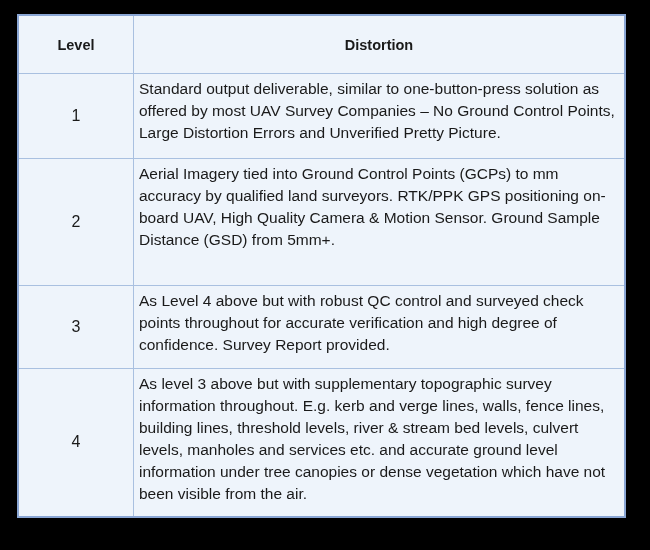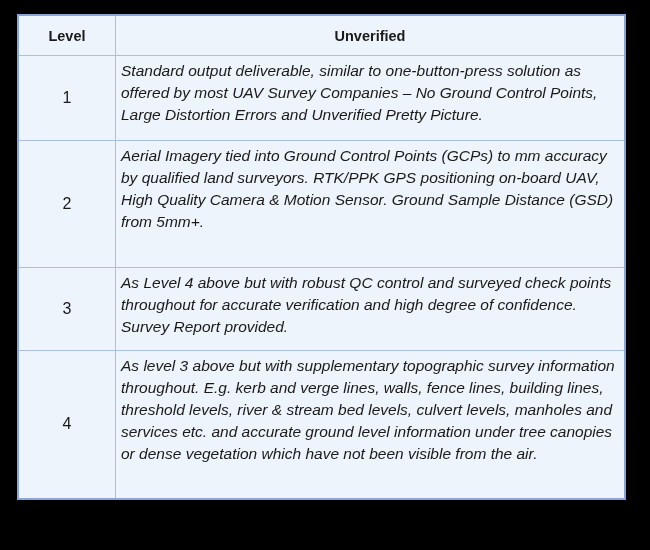--- a/index.html
+++ b/index.html
@@ -1,33 +1,33 @@
 <!DOCTYPE html>
 <html><head>
 <meta charset="utf-8">
 <style>
   html, body { margin:0; padding:0; }
   body { width:650px; height:550px; background:#000; position:relative; overflow:hidden;
          font-family:"Liberation Sans", sans-serif; }
   table { position:absolute; left:17px; top:14px; width:609px; border-collapse:collapse;
           background:#eef4fb; color:#1a1a1a; }
   td, th { border:1.5px solid #a9c0e0; }
-  th { font-weight:bold; font-size:14.5px; height:33px; padding:3px; text-align:center;border-radius:12px; }
+  th { font-weight:bold; font-size:14.5px; height:33px; padding:12px; text-align:center;border-radius:12px; }
   td.lvl { width:90px; text-align:center; font-size:16px; vertical-align:middle; }
-  td.desc { font-size:15.5px; line-height:22px; padding:4px 5px 8px 5px; vertical-align:top; text-align:left;font-style:italic; }
+  td.desc { font-size:15.5px; line-height:22px; padding:4px 5px 8px 5px; vertical-align:top; text-align:left; }
   table { border:2px solid #8aa6d4; }
 </style>
 </head>
 <body>
 
 <table>
   <tbody>
       <tr>
     <th style="width:90px">Level</th>
-    <th>Unverified</th>
+    <th>Distortion</th>
   </tr>
   <tr style="height:85px">
     <td class="lvl">1</td>
     <td class="desc">Standard output deliverable, similar to one-button-press solution as offered by most UAV Survey Companies – No Ground Control Points, Large Distortion Errors and Unverified Pretty Picture.</td>
   </tr>
   <tr style="height:127px">
     <td class="lvl">2</td>
     <td class="desc">Aerial Imagery tied into Ground Control Points (GCPs) to mm accuracy by qualified land surveyors. RTK/PPK GPS positioning on-board UAV, High Quality Camera &amp; Motion Sensor. Ground Sample Distance (GSD) from 5mm+.</td>
   </tr>
   <tr style="height:83px">

